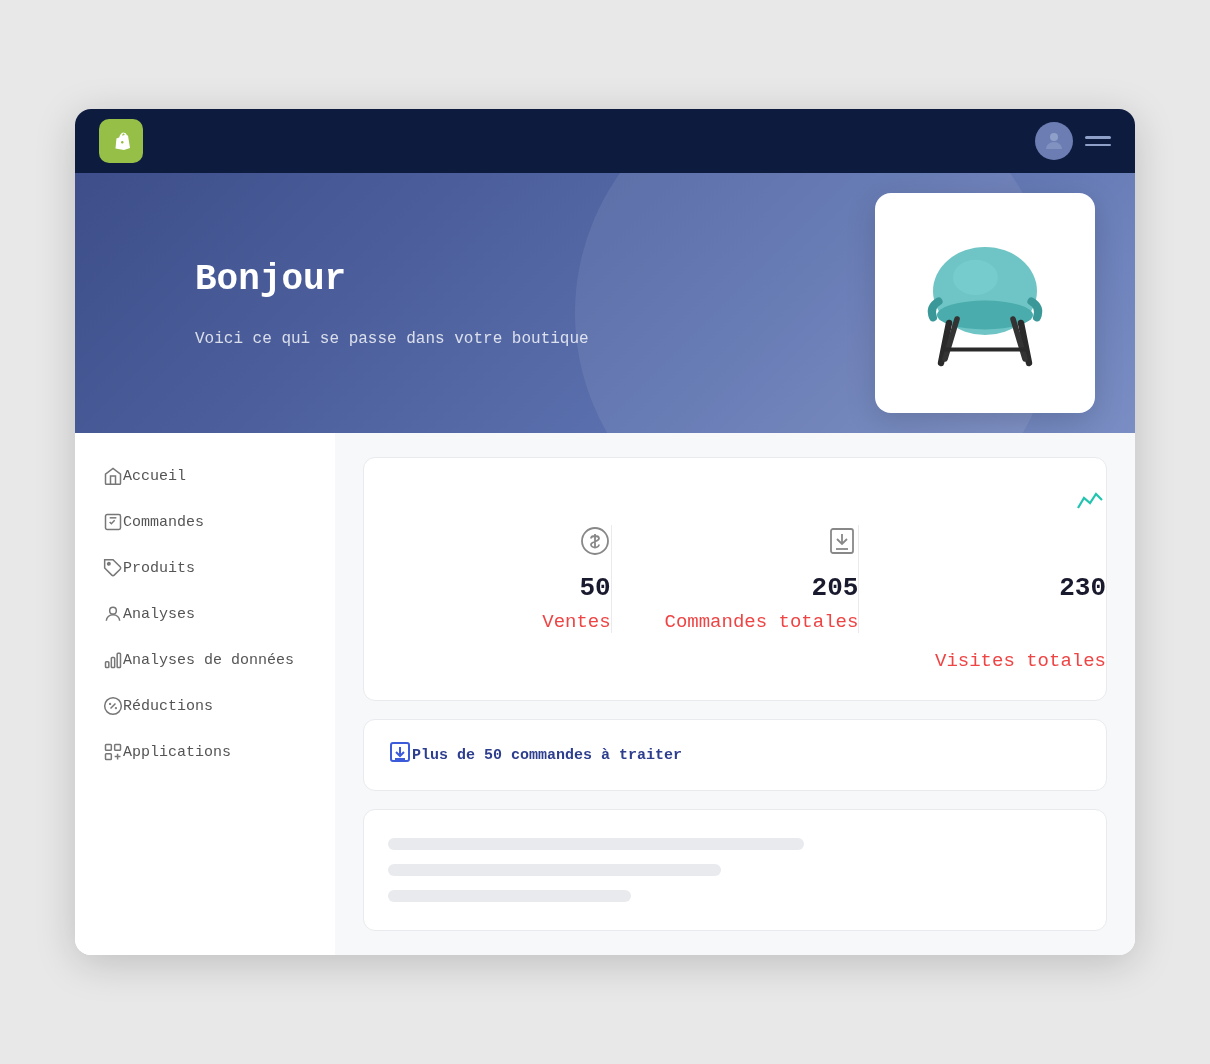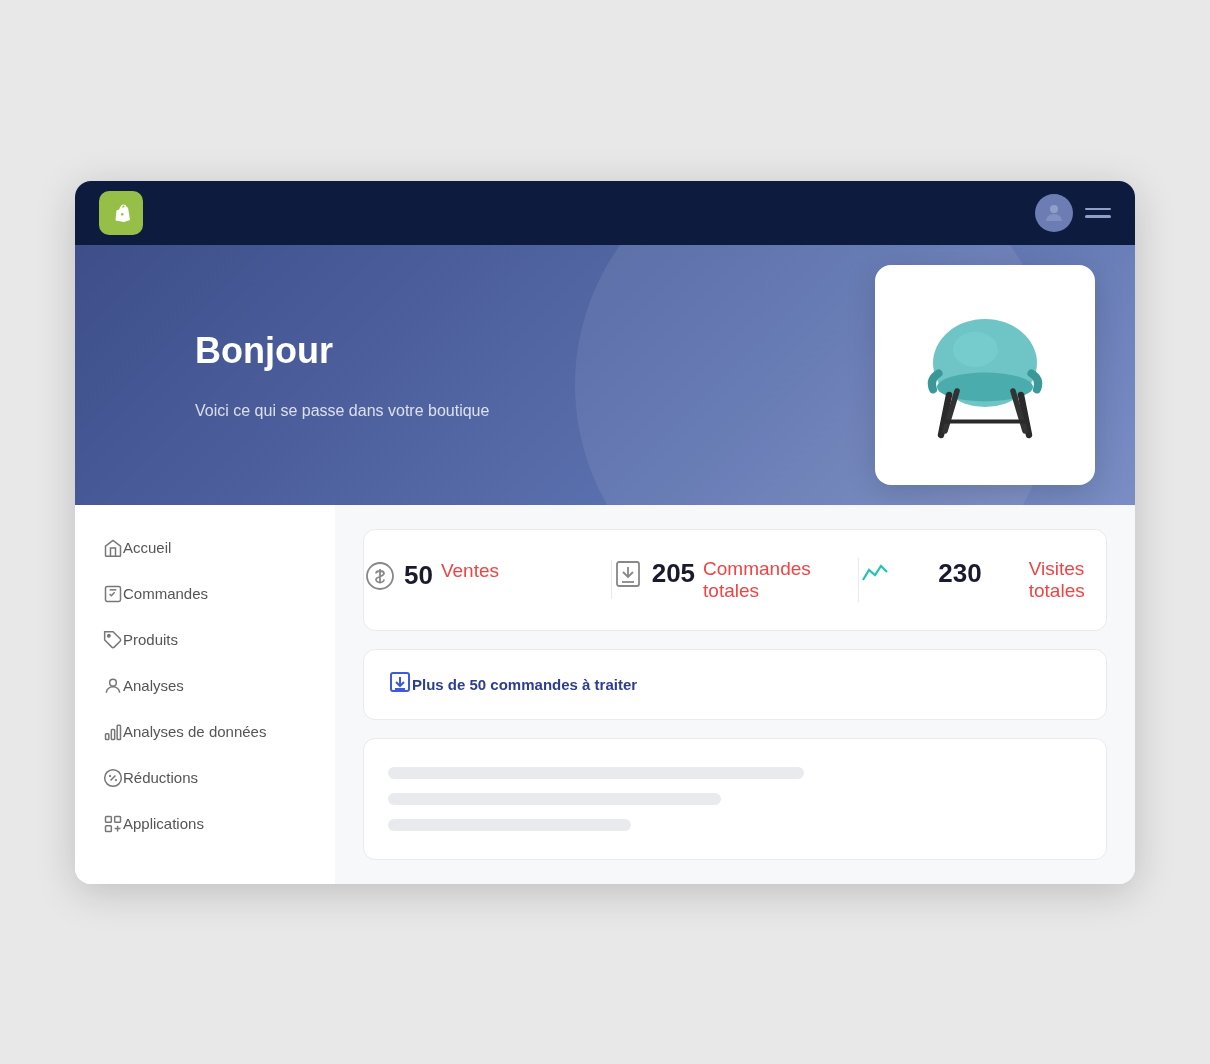--- a/index.html
+++ b/index.html
@@ -10,20 +10,21 @@
       align-items: center;
       min-height: 100vh;
       font-family: -apple-system, BlinkMacSystemFont, 'Segoe UI', sans-serif;
     }
     .app-wrapper {
       width: 1060px;
       background: #fff;
       border-radius: 16px;
       box-shadow: 0 8px 40px rgba(0,0,0,0.18);
       overflow: hidden;
+      font-family: Liberation Mono, monospace;
     }
     
     .top-nav {
       background: #0d1b3e;
       height: 64px;
       display: flex;
       align-items: center;
       justify-content: space-between;
       padding: 0 24px;
     }
@@ -157,22 +158,22 @@
       background: #fff;
       border-radius: 12px;
       border: 1px solid #e8eaed;
       padding: 28px 0;
       display: flex;
       align-items: center;
     }
     .stat-item {
       flex: 1;
       display: flex;
-      flex-direction: row;
-      align-items: flex-start;
+      flex-direction: column;
+      align-items: flex-end;
       gap: 8px;
       border-right: 1px solid #e8eaed;
     }
     .stat-item:last-child { border-right: none; gap: 47px; }
     .stat-icon {
       font-size: 26px;
       color: #888;
     }
     .stat-icon.teal { color: #22c4b0; }
     .stat-number {

